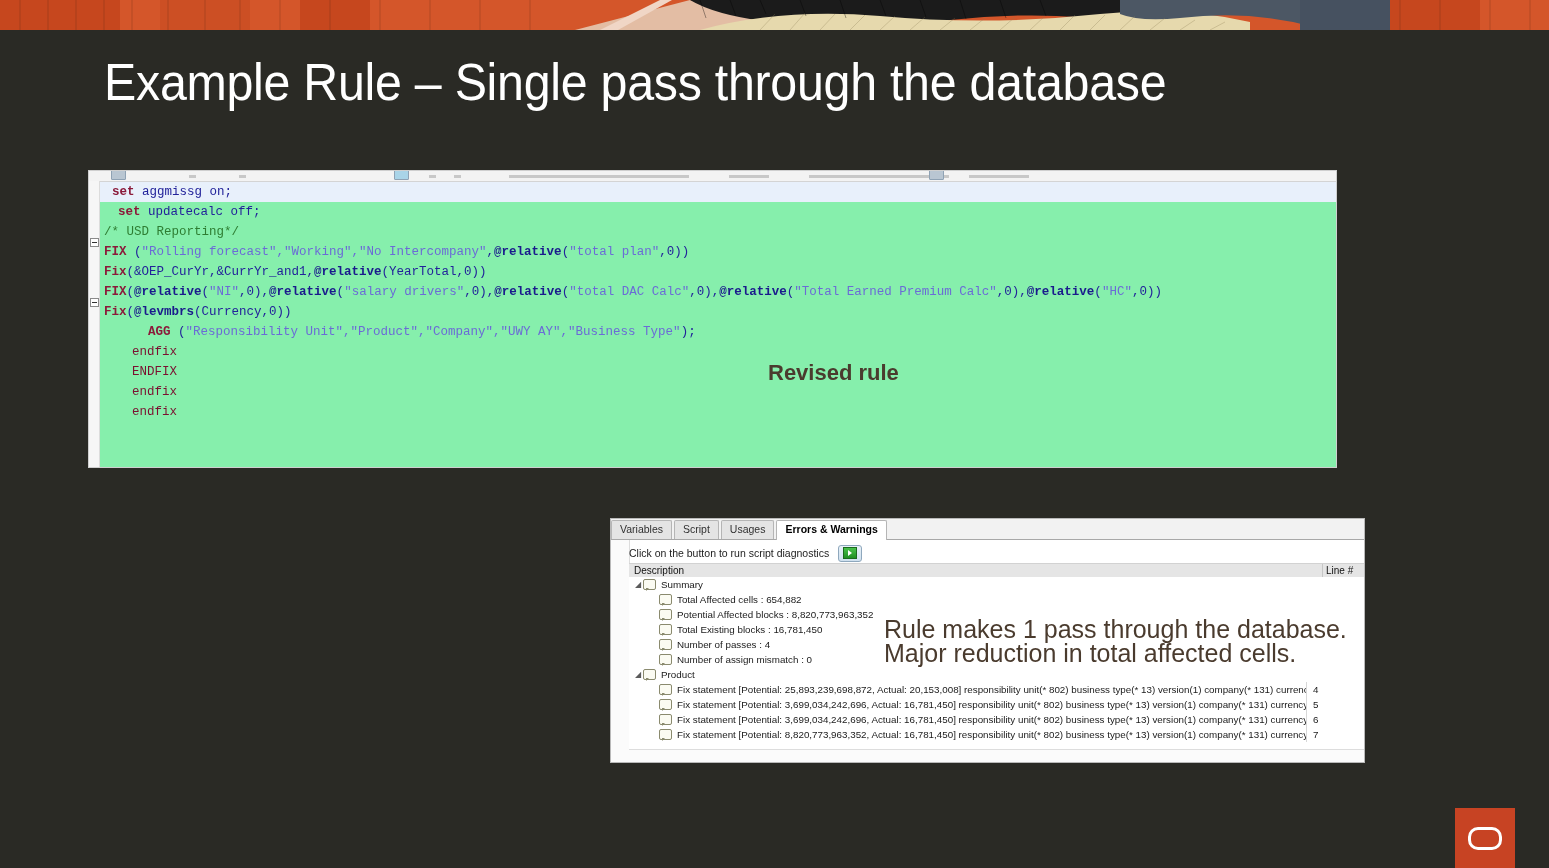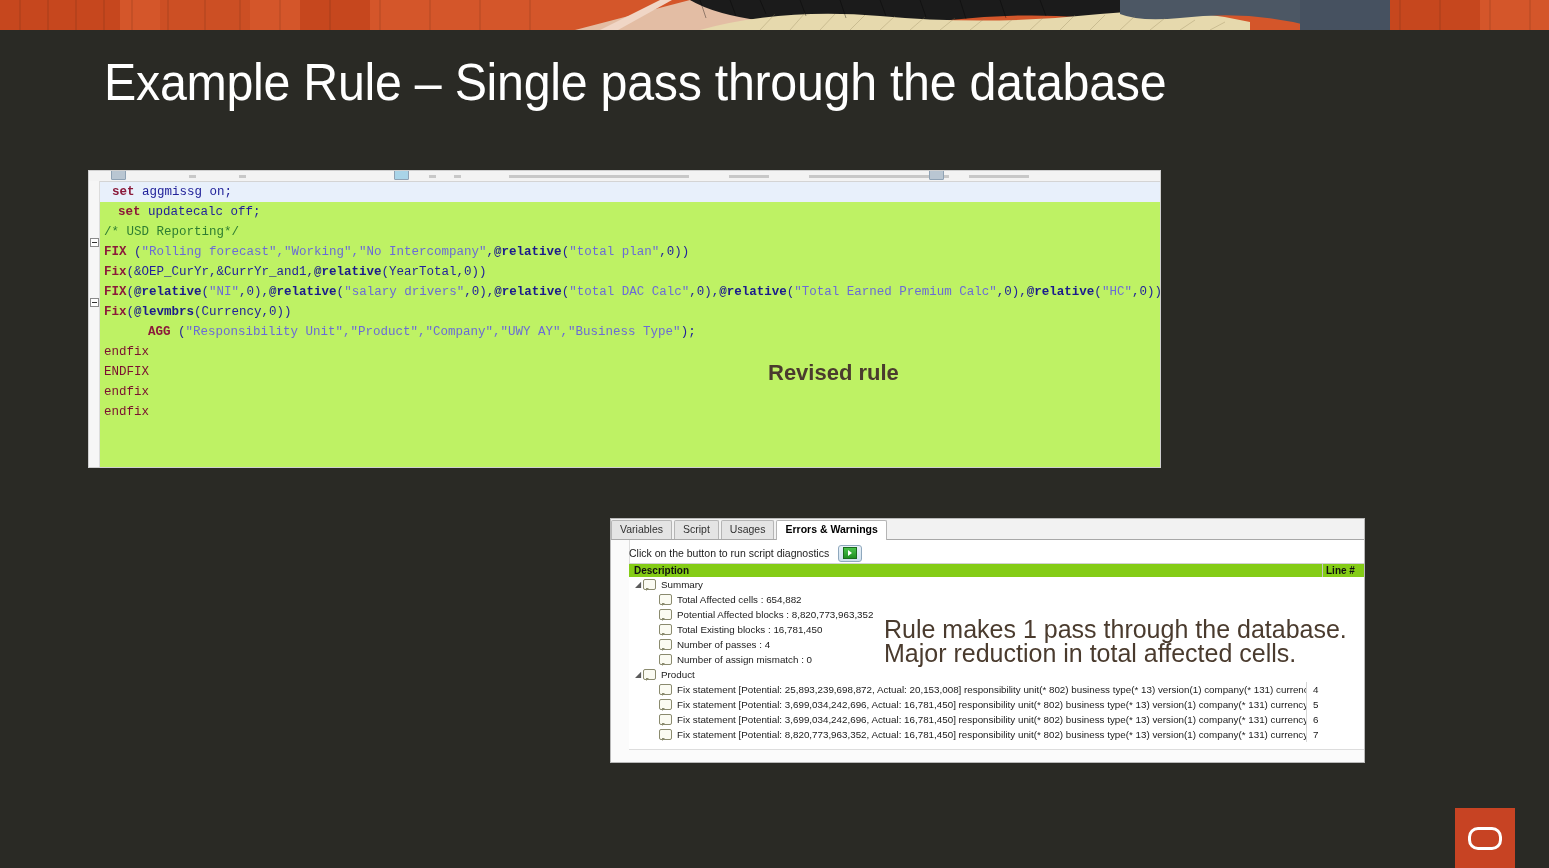--- a/index.html
+++ b/index.html
@@ -26,22 +26,22 @@
     color:#ffffff;
     letter-spacing:-0.3px;
     white-space:nowrap;
     font-stretch:condensed;
     transform:scaleX(0.93);
     transform-origin:left center;
   }
 
   
   #code-panel{
-    position:absolute;left:88px;top:170px;width:1073px;height:298px;
-    background:#bef264;
+    position:absolute;left:88px;top:170px;width:1249px;height:298px;
+    background:#86efac;
     border:1px solid #cfcfcf;
     box-sizing:border-box;
     overflow:hidden;
   }
   
   #code-toolbar{
     position:absolute;left:0;top:0;width:100%;height:10px;
     background:#f3f3f3;border-bottom:1px solid #d4d4d4;
     overflow:hidden;
   }
@@ -67,21 +67,21 @@
     position:absolute;left:11px;top:11px;right:0;bottom:0;
     font-family:"Liberation Mono","DejaVu Sans Mono",monospace;
     font-size:12.5px;
     line-height:20px;
     white-space:pre;
     color:#22229a;
   }
   .cl{height:20px;padding-left:4px;}
   .cl.hl{background:#e8f0fb;}
   .kw{color:#8b1a3a;font-weight:bold;}
-  .kwp{color:#7b1030;}
+  .kwp{color:#7b1030;margin-left:28px;}
   .fn{color:#1a1a8c;font-weight:bold;}
   .str{color:#6b6bd6;}
   .cmt{color:#2e7d32;}
   .pl{color:#22229a;}
   .ind1{padding-left:12px;}
   .ind2{padding-left:18px;}
   .ind3{padding-left:48px;}
 
   
   #revised-rule{
@@ -128,22 +128,22 @@
     background:linear-gradient(#49c24b,#1f8f22);
     border:1px solid #1b6b1e;
     display:flex;align-items:center;justify-content:center;
   }
   #run-btn .play:after{
     content:"";border-left:4px solid #ffffff;
     border-top:3px solid transparent;border-bottom:3px solid transparent;
   }
   #col-head{
     position:absolute;left:18px;right:0;top:44px;height:14px;
-    background:#84cc16;border-top:1px solid #d2d2d2;border-bottom:1px solid #c6c6c6;
-    font-size:10px;font-weight:bold;color:#111;
+    background:#e5e5e5;border-top:1px solid #d2d2d2;border-bottom:1px solid #c6c6c6;
+    font-size:10px;font-weight:normal;color:#111;
   }
   #col-head .c-desc{position:absolute;left:5px;top:1px;}
   #col-head .c-line{position:absolute;left:697px;top:1px;}
   #col-head .divider{position:absolute;left:693px;top:0;bottom:0;width:1px;background:#c6c6c6;}
   #tree{
     position:absolute;left:18px;right:0;top:58px;bottom:0;
     background:#ffffff;
   }
   .trow{
     position:relative;height:15px;font-size:9.8px;color:#1a1a1a;

